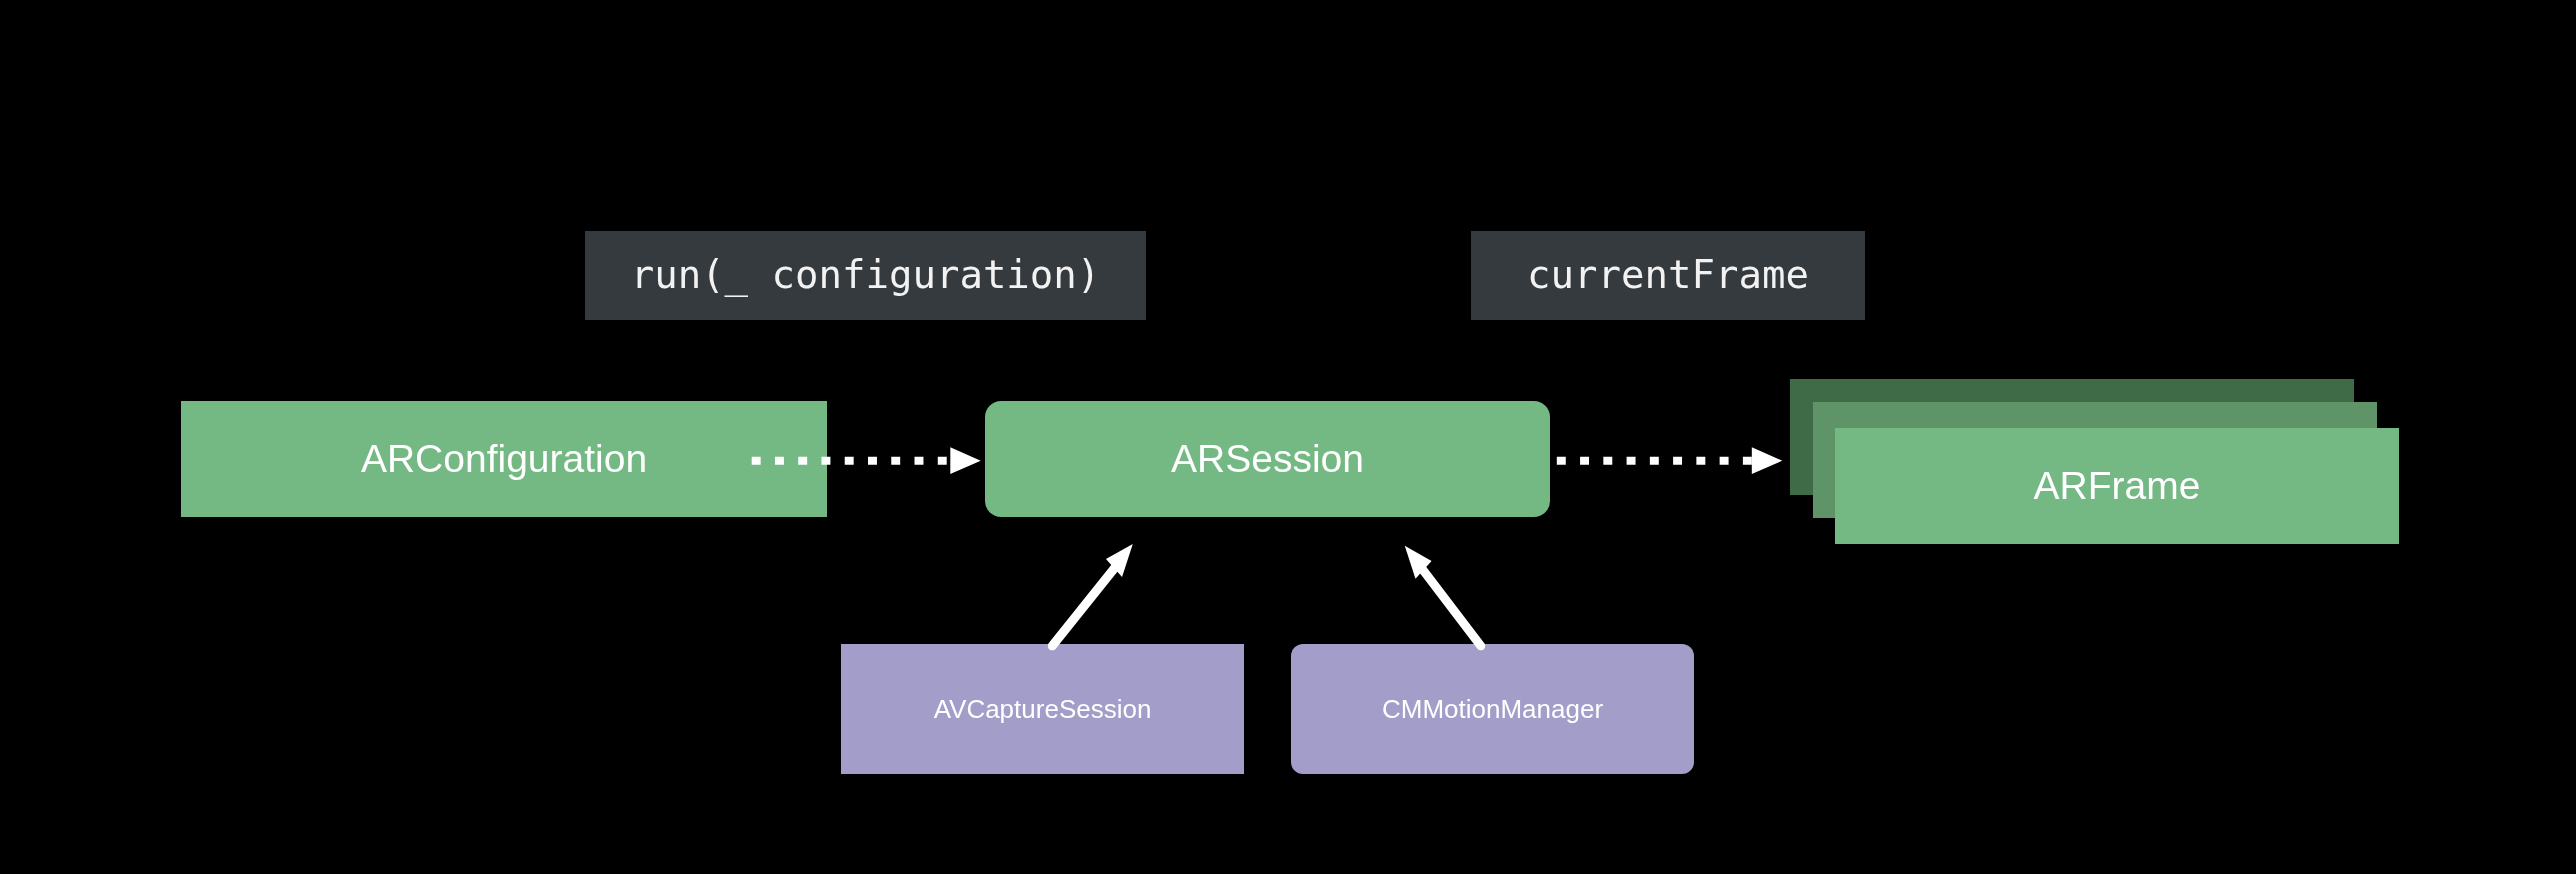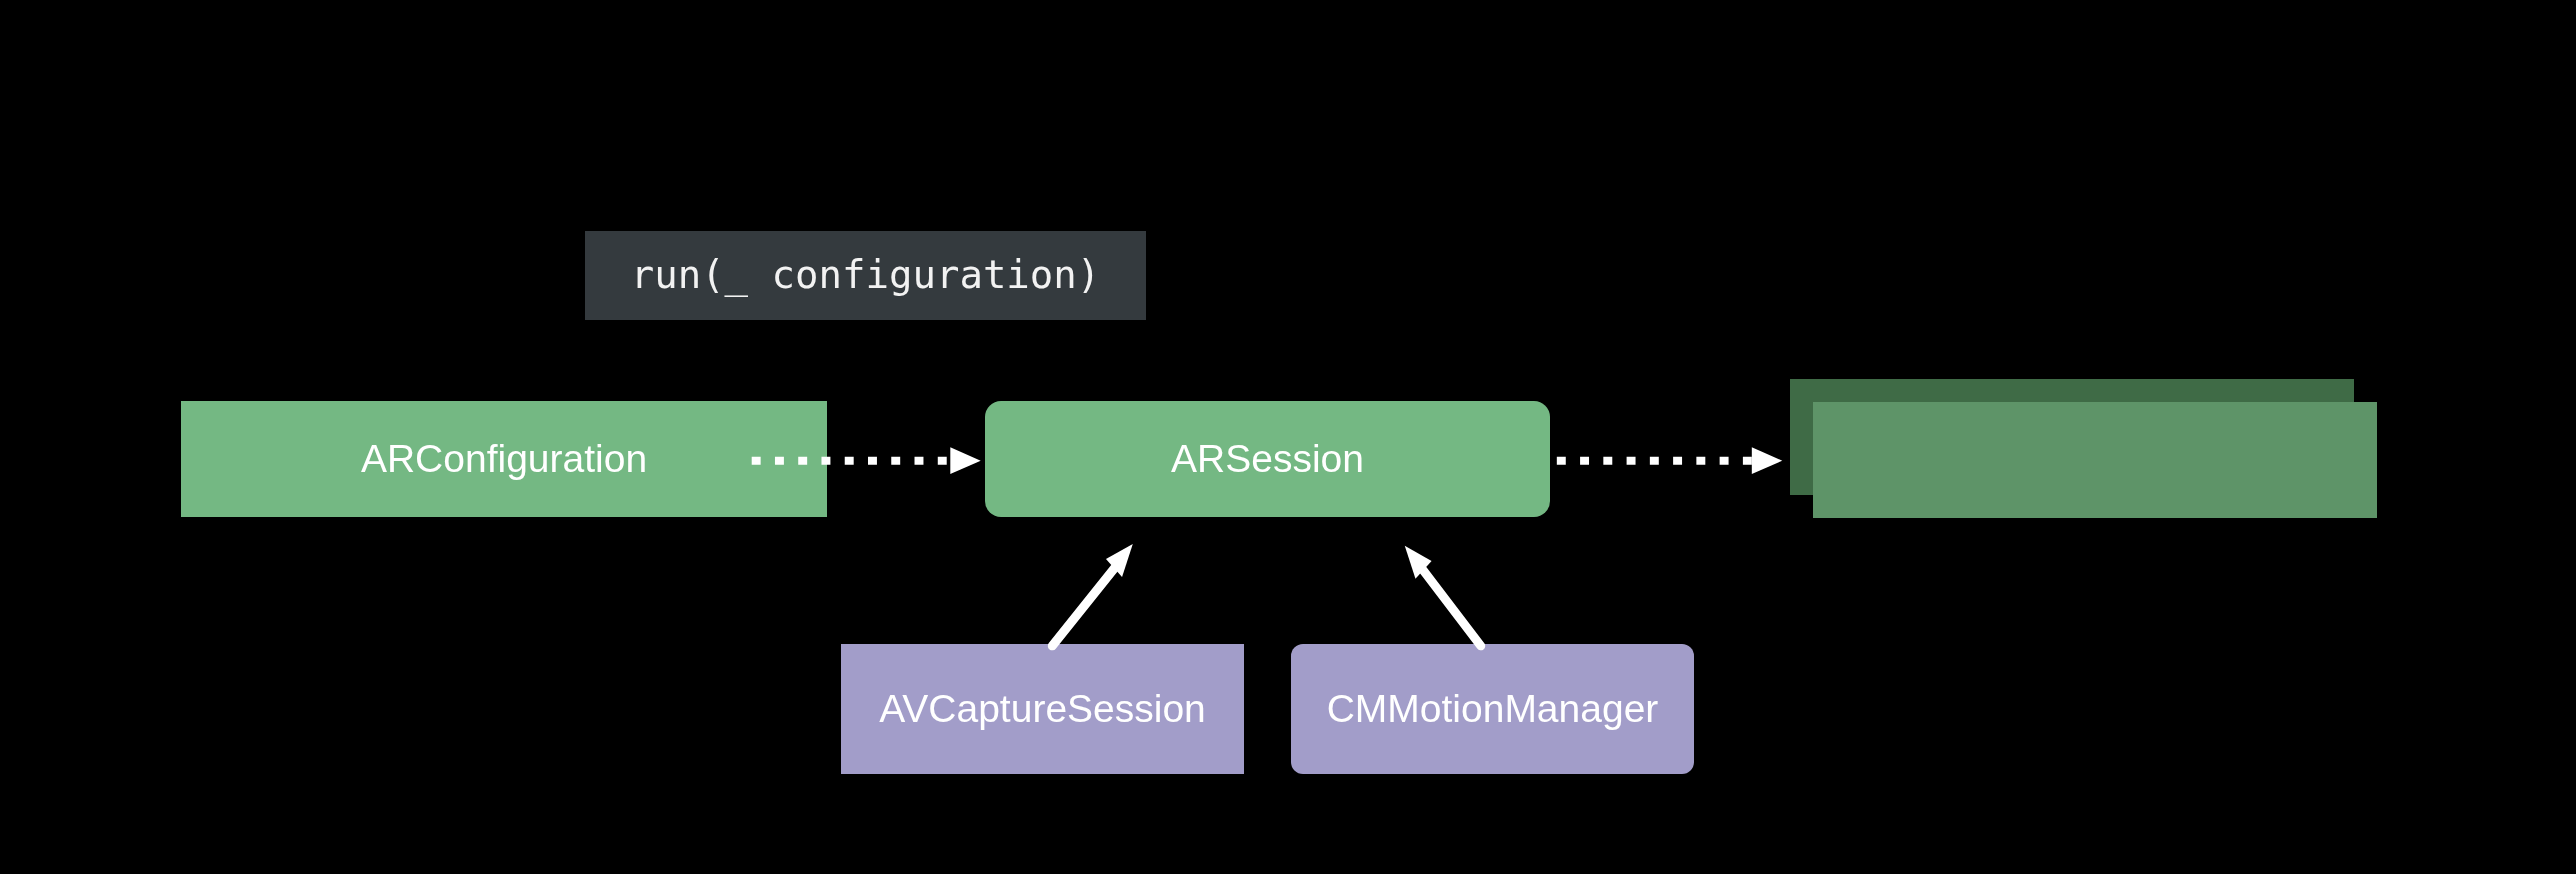--- a/index.html
+++ b/index.html
@@ -42,21 +42,21 @@
     background: #74b883;
     font-size: 39px;
     color: #ffffff;
   }
   .green-mid  { background: #5e9468; }
   .green-back { background: #3f6b46; }
 
   
   .purple-box {
     background: #a29dc9;
-    font-size: 39px;
+    font-size: 26px;
     color: #ffffff;
   }
 
   
   .stack-card {
     position: absolute;
     box-sizing: border-box;
   }
 
   
@@ -69,28 +69,30 @@
     pointer-events: none;
   }
 </style>
 </head>
 <body>
 
 <div id="stage">
 
   <div class="node code-label" style="left:585px; top:231px; width:561px; height:89px;">run(_ configuration)</div>
 
+  <div class="node code-label" style="left:1471px; top:231px; width:394px; height:89px;">currentFrame</div>
 
   <div class="node green-box" style="left:181px; top:401px; width:646px; height:116px;">ARConfiguration</div>
 
   <div class="node green-box" style="left:985px; top:401px; width:565px; height:116px;border-radius:16px;">ARSession</div>
 
   <div style="position:absolute; left:0; top:0; width:2576px; height:874px;">
     <div class="stack-card green-back" style="left:1790px; top:379px; width:564px; height:116px;"></div>
     <div class="stack-card green-mid" style="left:1813px; top:402px; width:564px; height:116px;"></div>
+    <div class="node green-box" style="left:1835px; top:428px; width:564px; height:116px;">ARFrame</div>
   </div>
 
   <div class="node purple-box" style="left:841px; top:644px; width:403px; height:130px;">AVCaptureSession</div>
 
   <div class="node purple-box" style="left:1291px; top:644px; width:403px; height:130px;border-radius:12px;">CMMotionManager</div>
 
   <svg class="arrows" viewBox="0 0 2879 977">
 
     <g>
       <line x1="840" y1="515" x2="1068" y2="515" stroke="#ffffff" stroke-width="9" stroke-dasharray="10 16" stroke-linecap="butt"></line>

